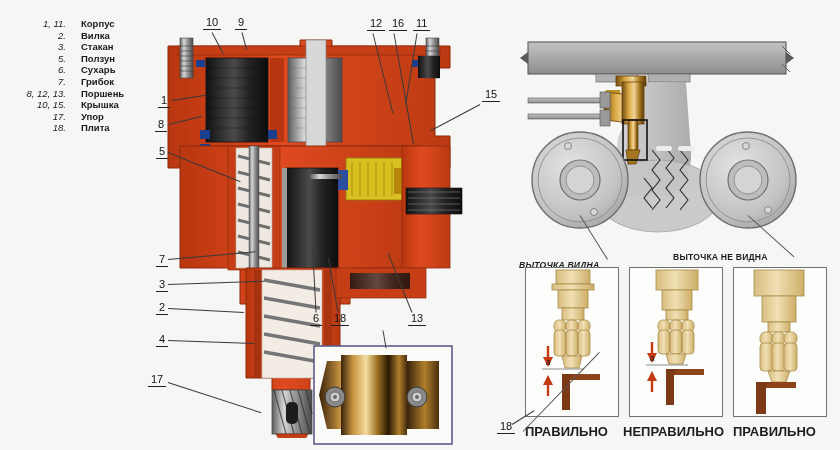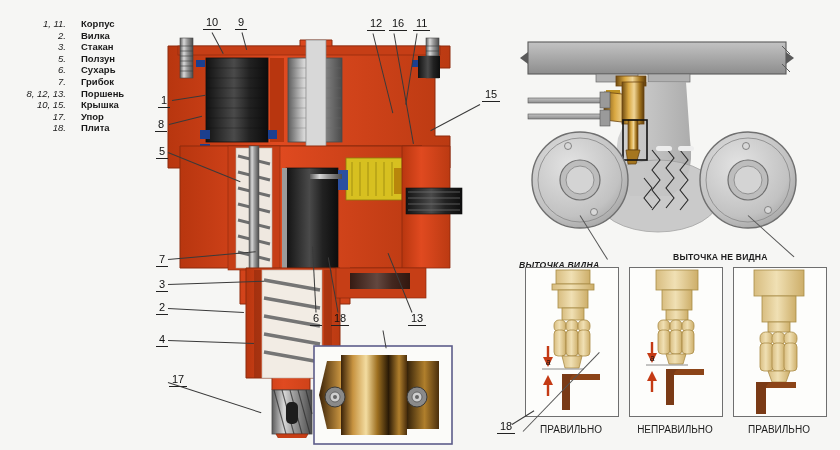--- a/index.html
+++ b/index.html
@@ -23,21 +23,21 @@
   .callout .lbl{border-bottom:1px solid #222;padding:0 3px 1px 3px;display:inline-block;line-height:12px;}
   .lead{position:absolute;background:#3a3a3a;height:1px;transform-origin:0 50%;}
 
   
   .svgbox{position:absolute;}
 
   
   .panels{position:absolute;left:505px;top:252px;width:332px;height:196px;}
   .panel-hdr{position:absolute;font-size:8.6px;font-weight:bold;color:#1d1d1d;letter-spacing:.2px;white-space:nowrap;}
   .panel-box{position:absolute;border:1.3px solid #6f6f6f;background:#fdfdfb;}
-  .panel-cap{position:absolute;font-size:10px;font-weight:normal;color:#1d1d1d;white-space:nowrap;text-align:center;}
+  .panel-cap{position:absolute;font-size:13px;font-weight:bold;color:#1d1d1d;white-space:nowrap;}
   .gap-letter{position:absolute;font-size:8.5px;color:#111;font-style:italic;}
   .tagline{position:absolute;background:#555;height:1px;transform-origin:0 50%;}
 </style>
 </head>
 <body>
 
 <div id="root">
 
   <div class="legend">
     <div class="legend-row">
@@ -283,21 +283,21 @@
   <div class="callout" style="left:156px;top:301px;">
     <span class="lbl">2</span>
   </div>
   <div class="lead" style="left:168px;top:308px;width:76px;transform:rotate(3deg);"></div>
 
   <div class="callout" style="left:156px;top:333px;">
     <span class="lbl">4</span>
   </div>
   <div class="lead" style="left:168px;top:340px;width:86px;transform:rotate(2deg);"></div>
 
-  <div class="callout" style="left:169px;top:373px;">
+  <div class="callout" style="left:148px;top:373px;">
     <span class="lbl">17</span>
   </div>
   <div class="lead" style="left:168px;top:382px;width:98px;transform:rotate(18deg);"></div>
 
   <div class="callout" style="left:482px;top:88px;">
     <span class="lbl">15</span>
   </div>
   <div class="lead" style="left:480px;top:104px;width:56px;transform:rotate(152deg);"></div>
 
   <div class="callout" style="left:310px;top:312px;">

